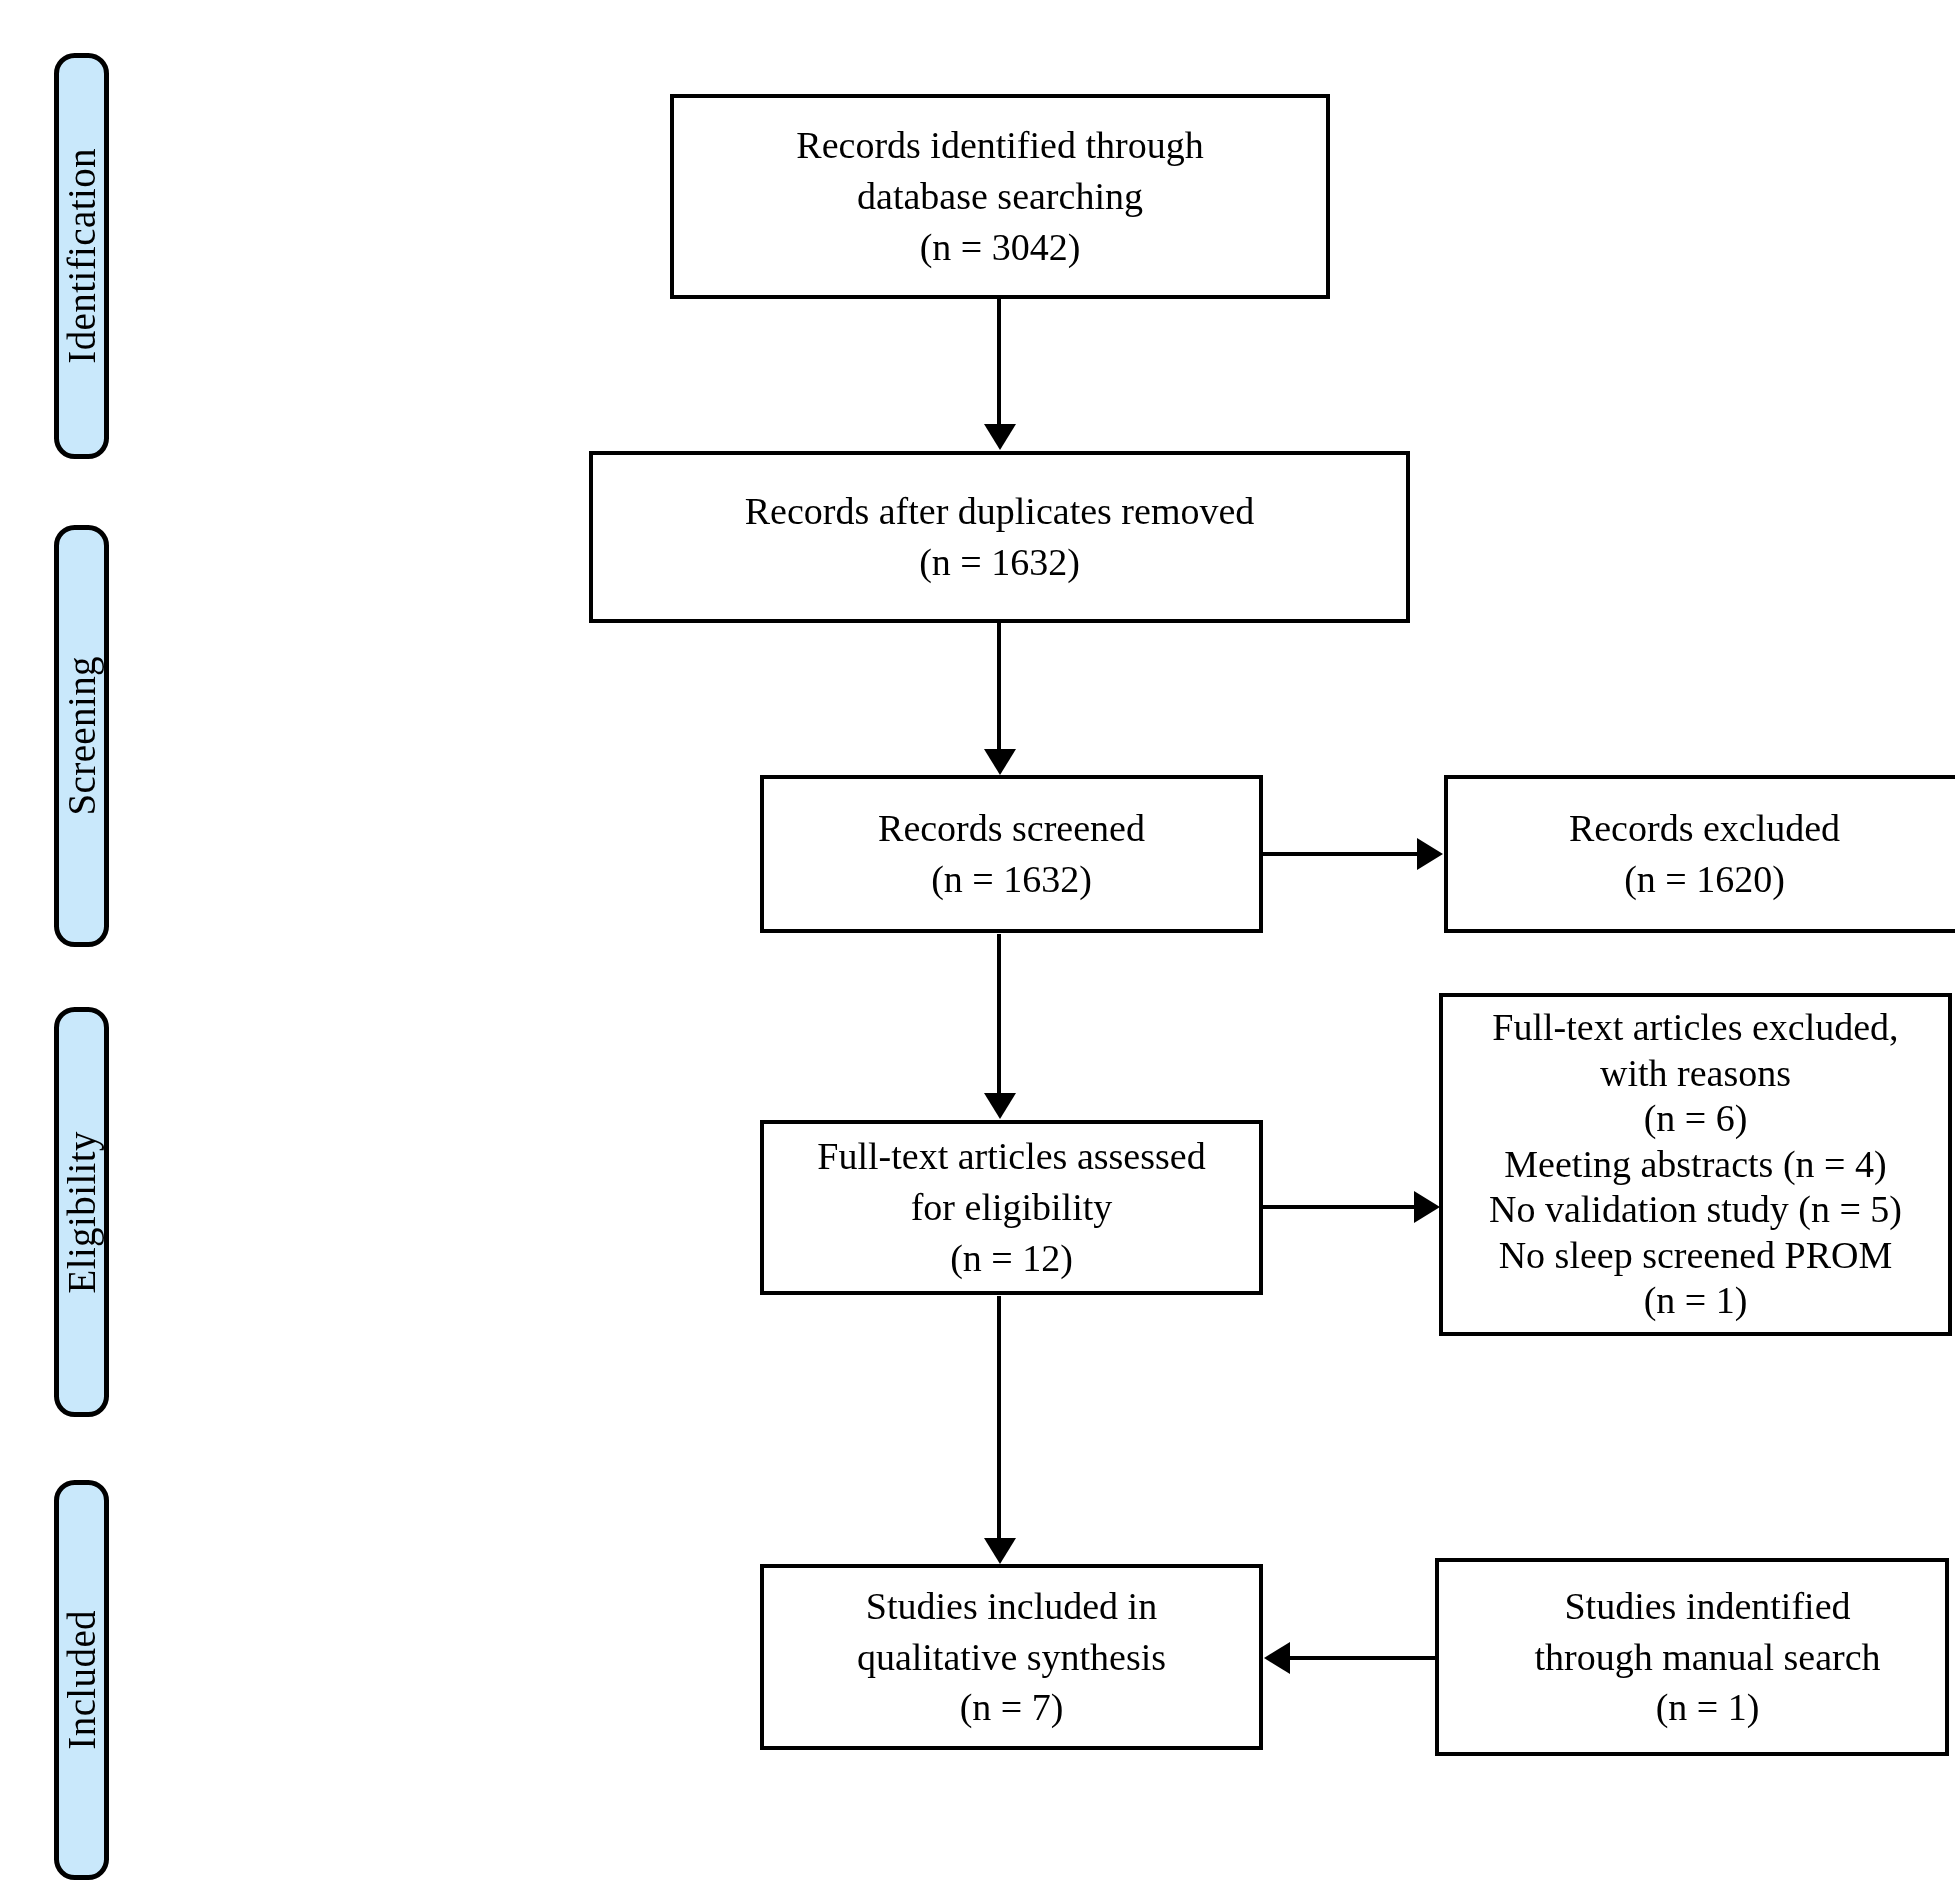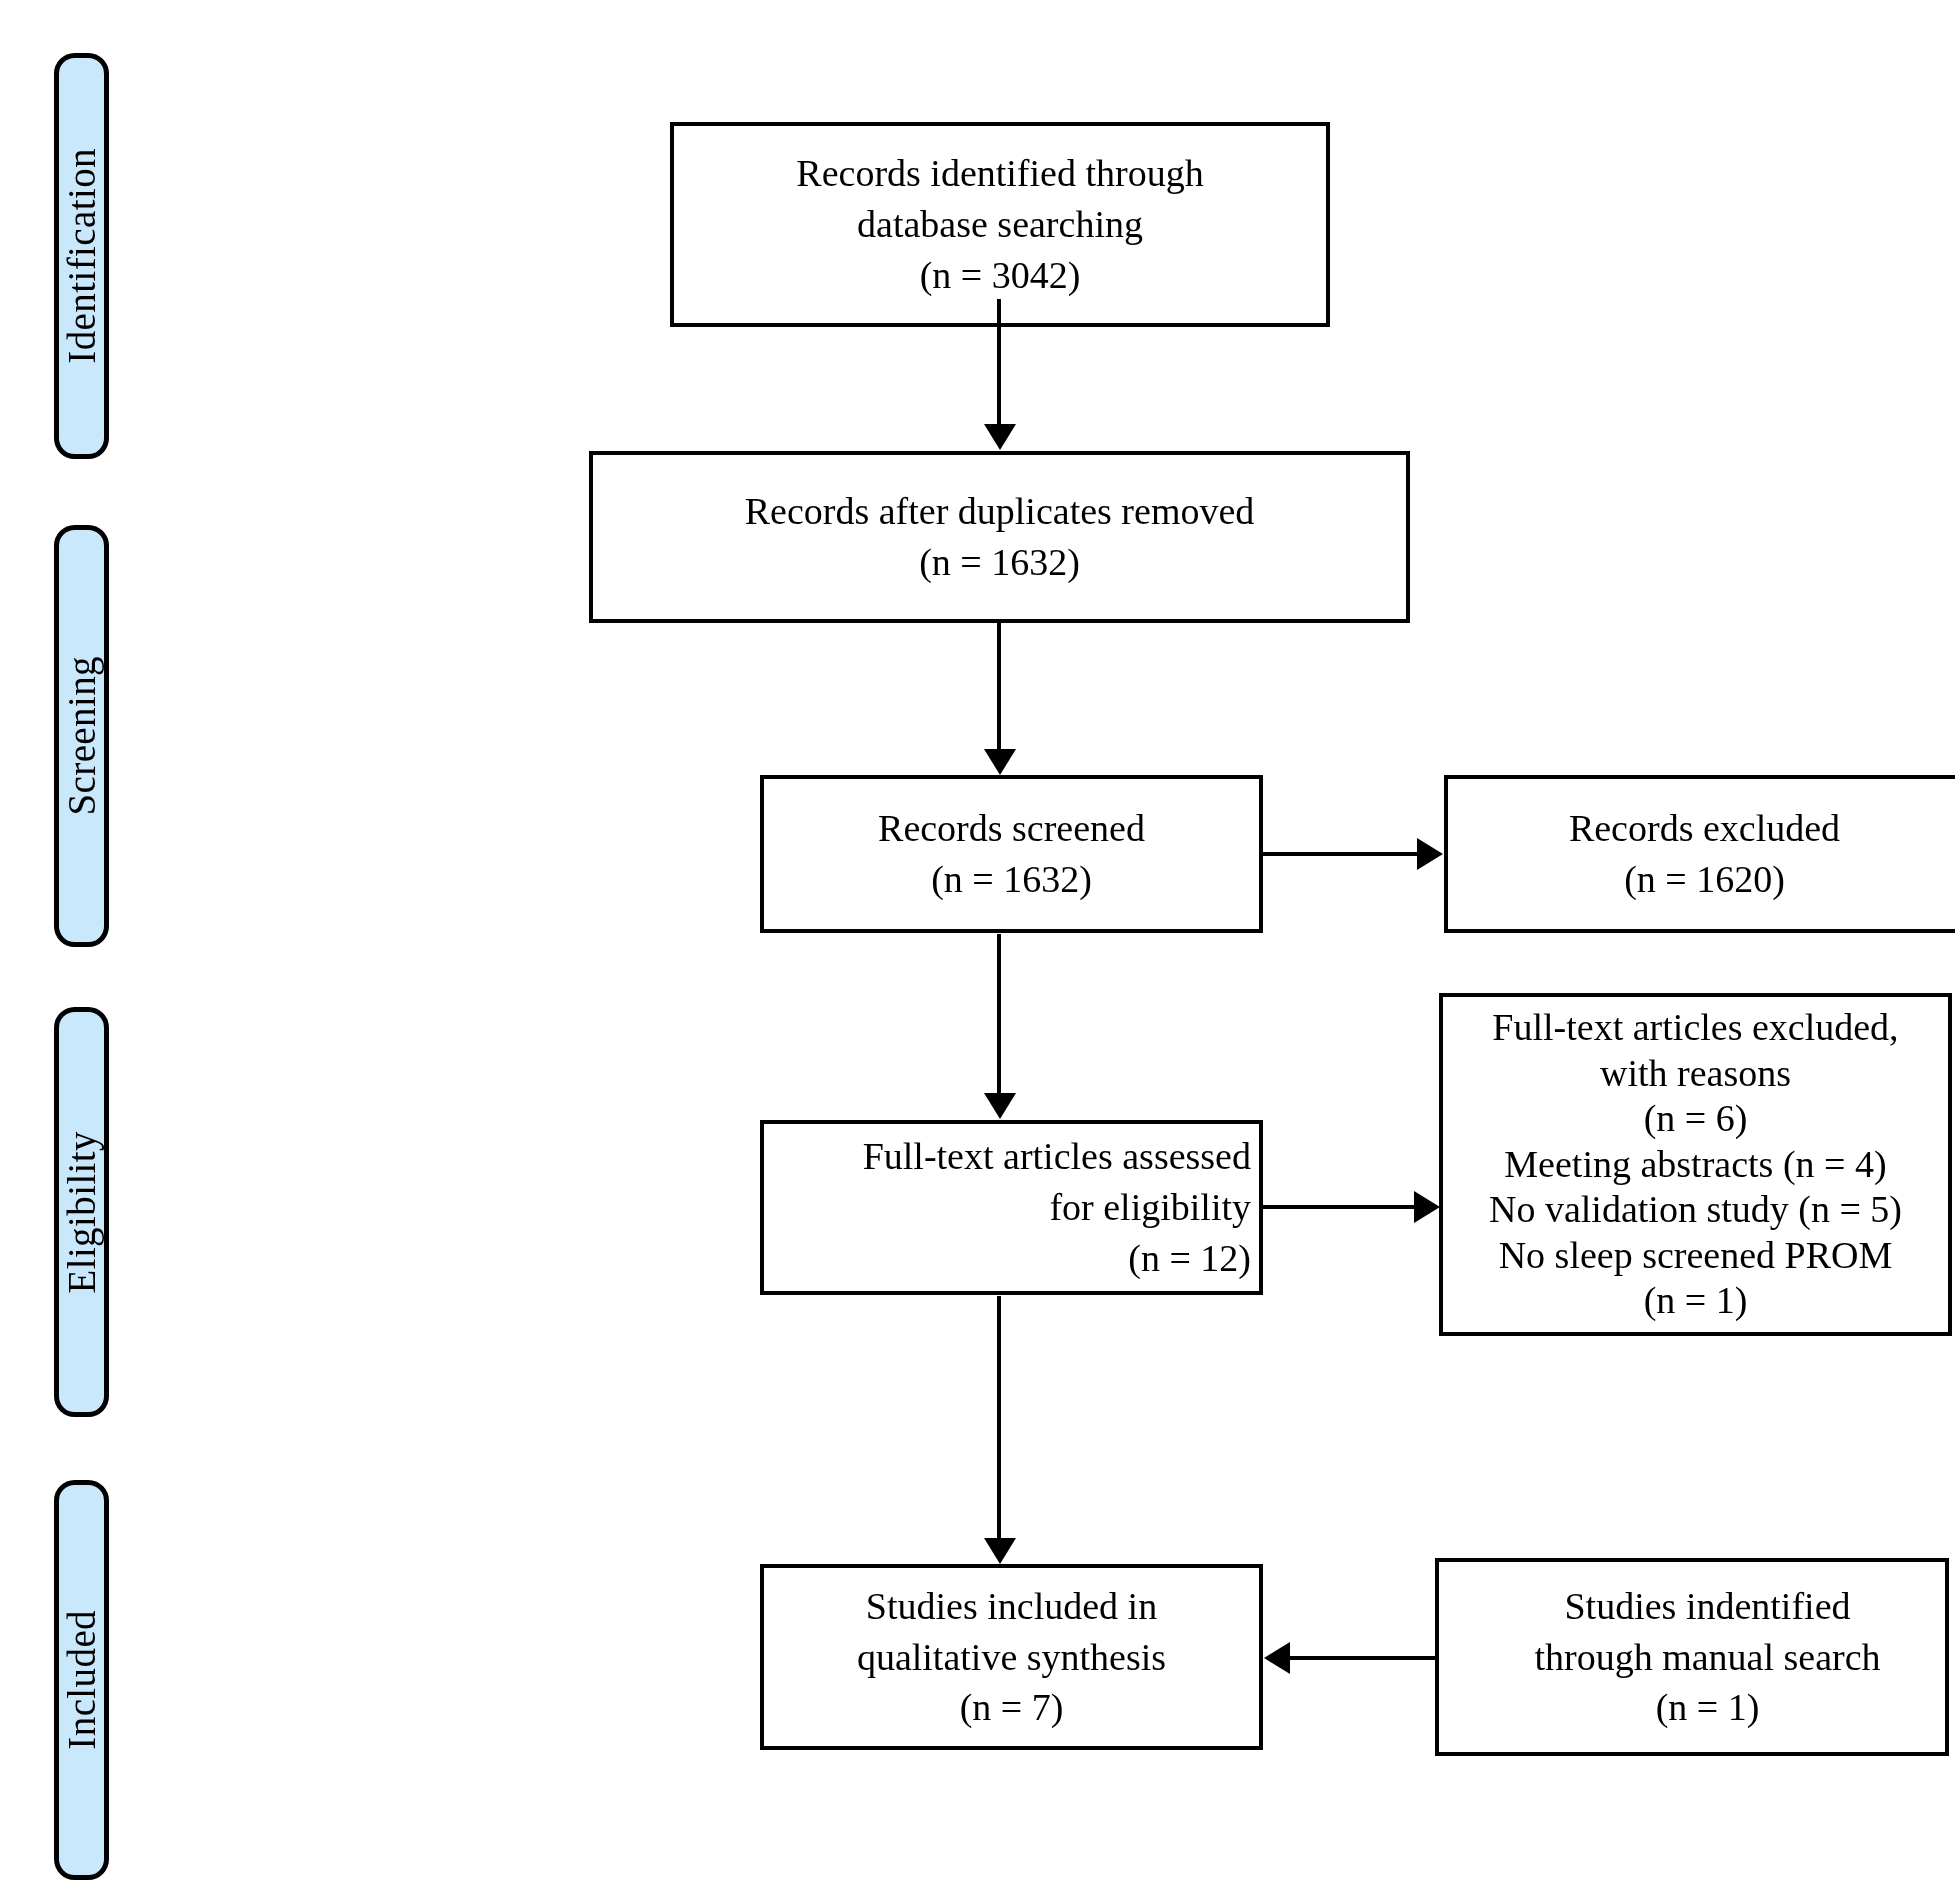--- a/index.html
+++ b/index.html
@@ -115,21 +115,21 @@
   </div>
 
   <div class="stage-pill" style="left:54px; top:1007px; width:55px; height:410px;">
     <span class="stage-pill-label">Eligibility</span>
   </div>
 
   <div class="stage-pill" style="left:54px; top:1480px; width:55px; height:400px;">
     <span class="stage-pill-label">Included</span>
   </div>
 
-  <div class="flow-box" style="left:670px; top:94px; width:660px; height:205px;margin-top:28px;">
+  <div class="flow-box" style="left:670px; top:94px; width:660px; height:205px;">
     <span class="flow-line">Records identified through</span>
     <span class="flow-line">database searching</span>
     <span class="flow-line">(n = 3042)</span>
   </div>
 
   <div class="conn-v" style="left:997px; top:299px; height:126px;"></div>
   <div class="arrow-down" style="left:984px; top:424px;"></div>
 
   <div class="flow-box" style="left:589px; top:451px; width:821px; height:172px;">
     <span class="flow-line">Records after duplicates removed</span>
@@ -148,21 +148,21 @@
   <div class="arrow-right" style="left:1417px; top:838px;"></div>
 
   <div class="flow-box" style="left:1444px; top:775px; width:521px; height:158px;">
     <span class="flow-line">Records excluded</span>
     <span class="flow-line">(n = 1620)</span>
   </div>
 
   <div class="conn-v" style="left:997px; top:934px; height:160px;"></div>
   <div class="arrow-down" style="left:984px; top:1093px;"></div>
 
-  <div class="flow-box" style="left:760px; top:1120px; width:503px; height:175px;align-items:flex-end;">
+  <div class="flow-box" style="left:760px; top:1120px; width:503px; height:175px;">
     <span class="flow-line">Full-text articles assessed</span>
     <span class="flow-line">for eligibility</span>
     <span class="flow-line">(n = 12)</span>
   </div>
 
   <div class="conn-h" style="left:1263px; top:1205px; width:153px;"></div>
   <div class="arrow-right" style="left:1414px; top:1191px;"></div>
 
   <div class="flow-box tight" style="left:1439px; top:993px; width:513px; height:343px;">
     <span class="flow-line">Full-text articles excluded,</span>

